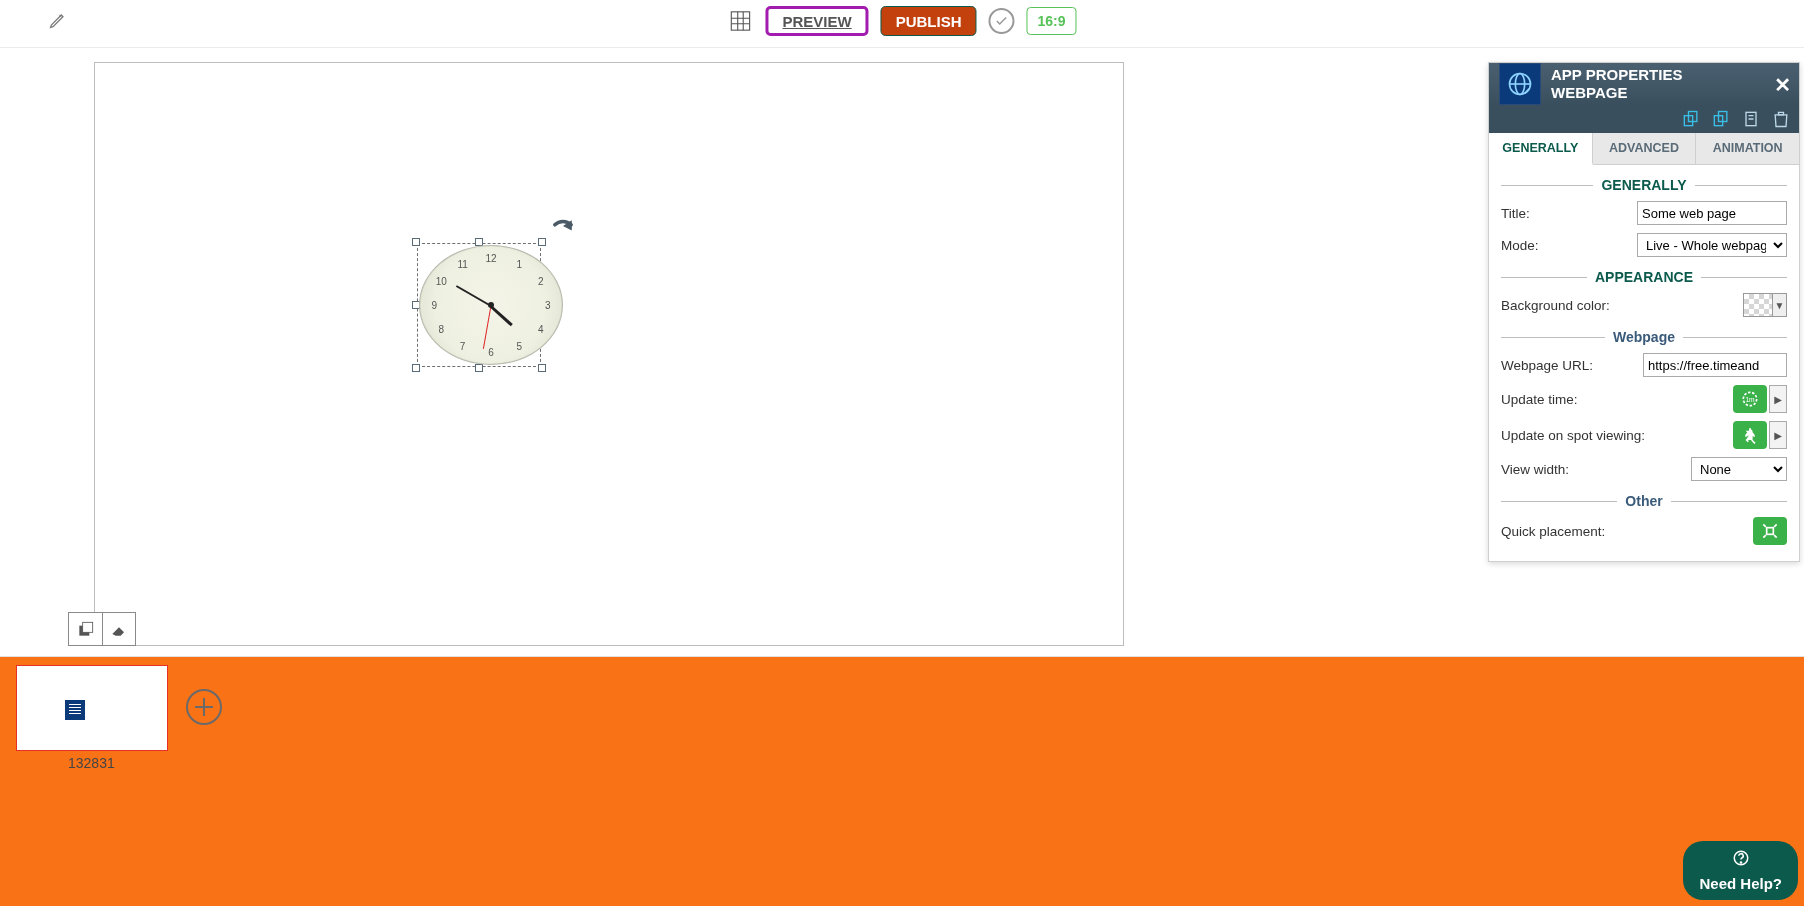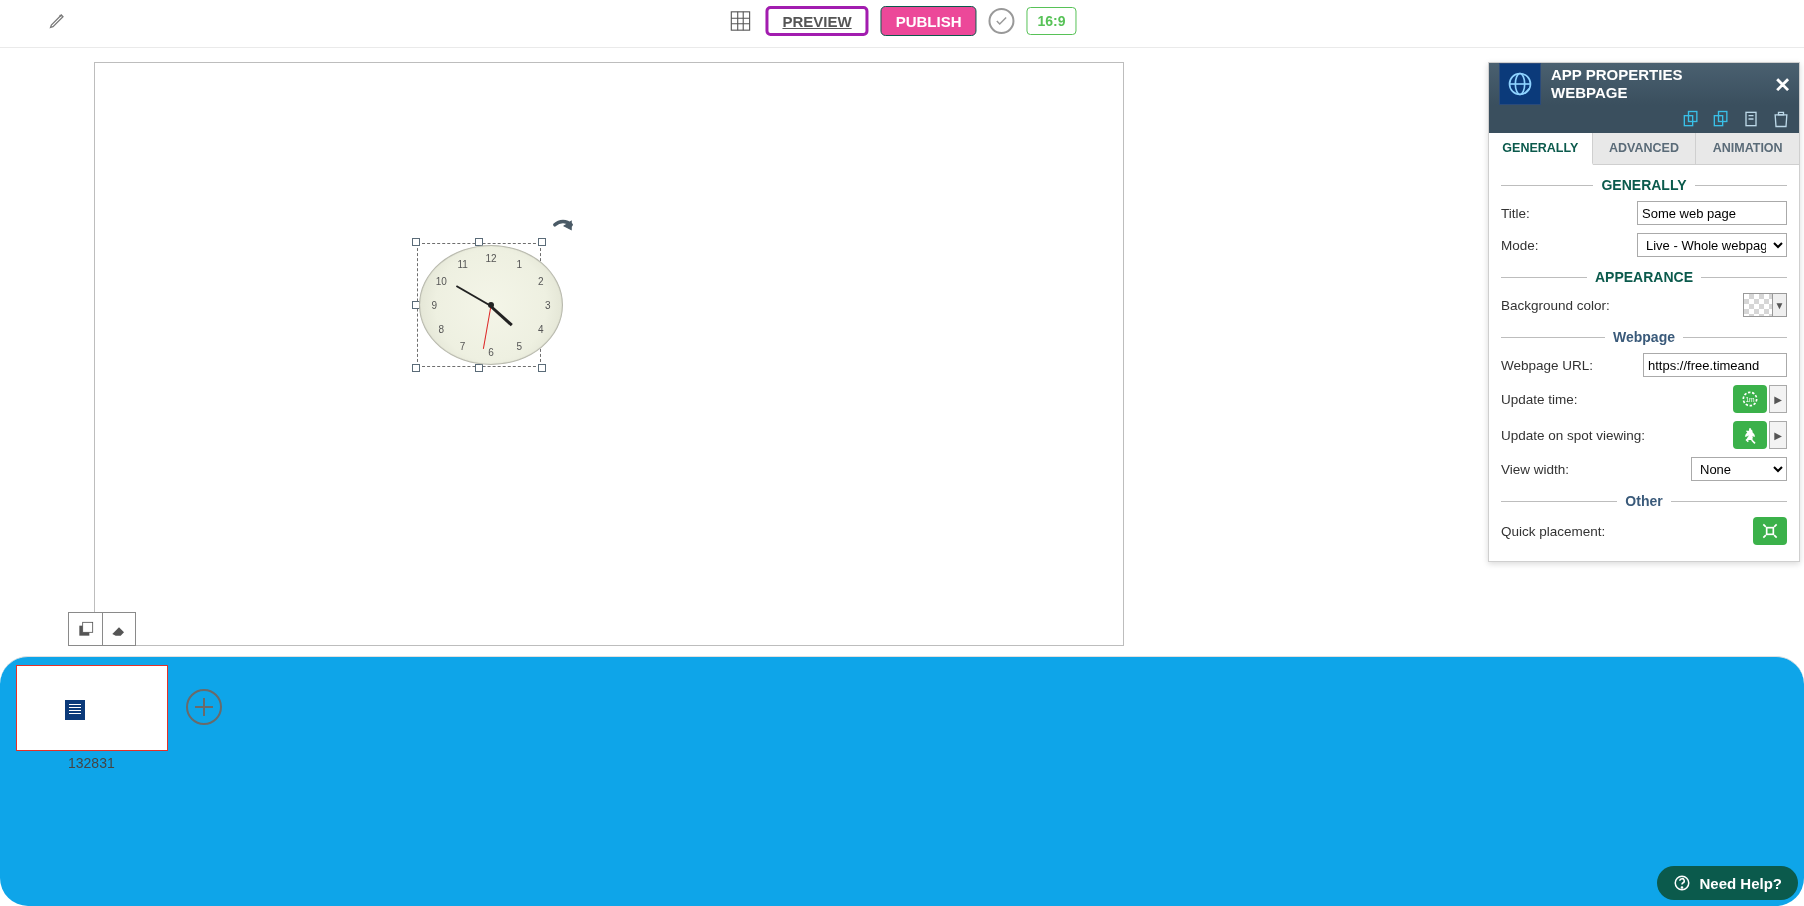--- a/index.html
+++ b/index.html
@@ -18,21 +18,21 @@
 
   
   .topbar{position:absolute;top:0;left:0;right:0;height:48px;border-bottom:1px solid #eaeaea;}
   .pencil{position:absolute;left:48px;top:10px;width:20px;height:20px;cursor:pointer;}
   .pencil svg{width:20px;height:20px;stroke:#7a7a7a;fill:none;stroke-width:1.5;}
   .tb-center{position:absolute;left:50%;top:6px;transform:translateX(-50%);display:flex;gap:12px;align-items:center;}
   .grid-btn{width:26px;height:26px;cursor:pointer;display:flex;align-items:center;justify-content:center;}
   .grid-btn svg{width:22px;height:22px;stroke:#555;fill:none;stroke-width:1.2;}
   .btn{height:30px;padding:0 14px;border-radius:5px;font-weight:700;font-size:15px;display:flex;align-items:center;cursor:pointer;}
   .btn-preview{background:#fff;border:3px solid #a21caf;color:#555;text-decoration:underline;}
-  .btn-publish{background:#ec4899;color:#fff;border:1px solid #0b5a4c;}
+  .btn-publish{background:#c2410c;color:#fff;border:1px solid #0b5a4c;}
   .check-btn{width:26px;height:26px;border-radius:50%;border:2px solid #999;display:flex;align-items:center;justify-content:center;cursor:pointer;}
   .check-btn svg{width:14px;height:14px;stroke:#999;fill:none;stroke-width:2.5;}
   .ratio-btn{height:28px;padding:0 10px;border:1px solid #57c257;border-radius:4px;color:#57c257;font-size:14px;font-weight:600;display:flex;align-items:center;cursor:pointer;}
 
   
   .canvas-wrap{position:absolute;top:62px;left:94px;width:1030px;height:584px;border:1px solid #bdbdbd;background:#fff;}
   
   .sel-box{position:absolute;left:322px;top:180px;width:124px;height:124px;}
   .sel-box .dash{position:absolute;inset:0;border:1px dashed #6e6e6e;}
   .handle{position:absolute;width:8px;height:8px;background:#fff;border:1px solid #5a6b78;}
@@ -52,21 +52,21 @@
   .hand.sec{width:44px;height:1px;background:#d22;transform:rotate(100deg);}
   .pin{position:absolute;left:50%;top:50%;width:6px;height:6px;margin:-3px 0 0 -3px;border-radius:50%;background:#222;}
 
   
   .bl-tools{position:absolute;left:68px;top:612px;display:flex;}
   .bl-tools .tool{width:34px;height:34px;border:1px solid #8a8a8a;background:#fff;display:flex;align-items:center;justify-content:center;cursor:pointer;}
   .bl-tools .tool:first-child{border-right:none;}
   .bl-tools svg{width:20px;height:20px;fill:#555;}
 
   
-  .strip{position:absolute;left:0;right:0;top:656px;bottom:0;background:#0ea5e9;border-top:1px solid #e0e0e0;border-radius:28px;}
+  .strip{position:absolute;left:0;right:0;top:656px;bottom:0;background:#f97316;border-top:1px solid #e0e0e0;}
   .slide-thumb{position:absolute;left:16px;top:8px;width:152px;height:86px;background:#fff;border:1px solid #e53027;}
   .slide-thumb .mini{position:absolute;left:48px;top:34px;width:20px;height:20px;background:#0b3a7a;}
   .slide-thumb .mini::after{content:"";position:absolute;inset:4px;background:repeating-linear-gradient(#fff,#fff 1px,transparent 1px,transparent 3px);} 
   .slide-id{position:absolute;left:68px;top:98px;font-size:14px;color:#444;}
   .add-slide{position:absolute;left:186px;top:32px;width:36px;height:36px;border:2px solid #6a6a6a;border-radius:50%;display:flex;align-items:center;justify-content:center;cursor:pointer;}
   .add-slide::before,.add-slide::after{content:"";position:absolute;background:#6a6a6a;}
   .add-slide::before{width:18px;height:2px;}
   .add-slide::after{width:2px;height:18px;}
 
   
@@ -99,21 +99,21 @@
   .color-swatch{width:44px;height:24px;border:1px solid #999;display:flex;}
   .color-swatch .checker{flex:1;background:
     conic-gradient(#d6d6d6 0 25%,#fff 0 50%,#d6d6d6 0 75%,#fff 0) 0 0/10px 10px;}
   .color-swatch .arrow{width:14px;border-left:1px solid #999;background:#efefef;display:flex;align-items:center;justify-content:center;font-size:10px;color:#555;}
   .green-btn{width:34px;height:28px;background:#3bb14a;border-radius:4px;display:flex;align-items:center;justify-content:center;}
   .green-btn svg{width:20px;height:20px;fill:none;stroke:#fff;stroke-width:2;}
   .step-arrow{width:18px;height:28px;border:1px solid #aaa;background:#f3f3f3;margin-left:2px;display:flex;align-items:center;justify-content:center;font-size:10px;color:#555;cursor:pointer;}
   .row .rhs{display:flex;align-items:center;}
 
   
-  .help{position:absolute;right:6px;bottom:6px;background:#0b5a4c;color:#fff;border-radius:20px;padding:8px 16px;display:flex;align-items:center;gap:8px;font-weight:600;cursor:pointer;font-size:15px;}
+  .help{position:absolute;right:6px;bottom:6px;background:#0b5a4c;color:#fff;border-radius:20px;padding:8px 16px;display:flex;align-items:center;gap:8px;font-weight:600;cursor:pointer;font-size:15px;flex-direction:column;}
   .help svg{width:18px;height:18px;stroke:#fff;fill:none;stroke-width:2;}
 </style>
 </head>
 <body>
 
 <div class="topbar">
   <div class="pencil">
     <svg viewBox="0 0 24 24">
         <path d="M3 21l3-1 12-12-2-2L4 18l-1 3z"></path>
         <path d="M14 6l2 2"></path>

